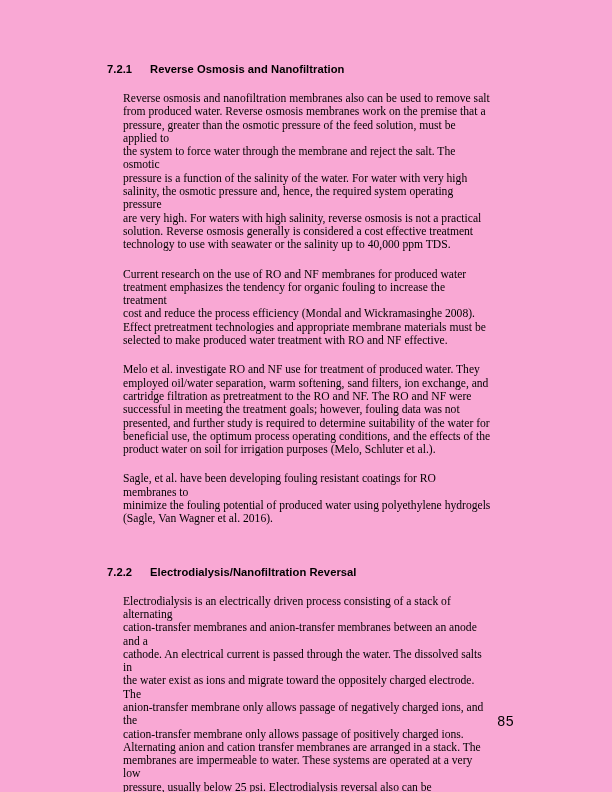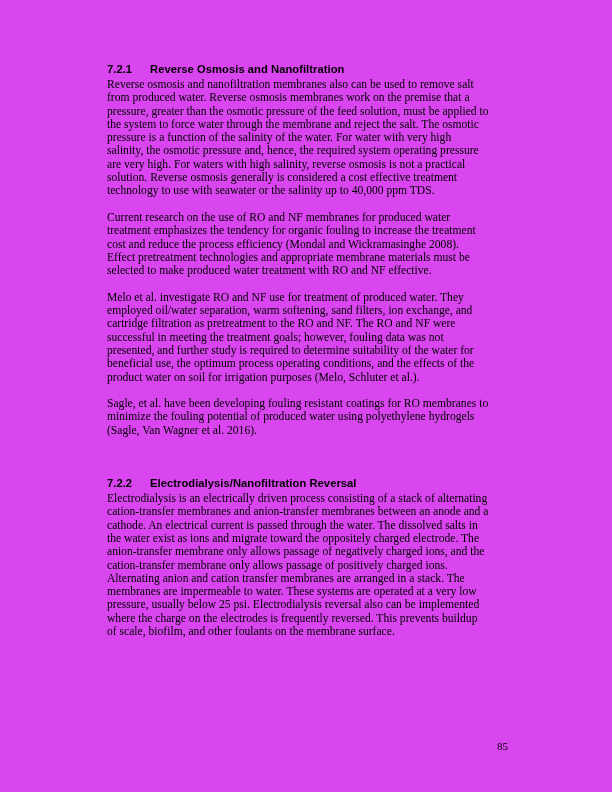--- a/index.html
+++ b/index.html
@@ -5,21 +5,21 @@
 <style>
   html, body {
     margin: 0;
     padding: 0;
     background: #ffffff;
   }
   .page {
     position: relative;
     width: 612px;
     height: 792px;
-    background: #d946ef;
+    background: #f9a8d4;
     overflow: hidden;
     box-sizing: border-box;
   }
   .content {
     position: absolute;
     left: 107px;
     top: 62px;
     width: 400px;
   }
   .section {
@@ -38,41 +38,41 @@
   }
   .heading .num {
     display: inline-block;
     width: 43px;
   }
   .para {
     font-family: "Liberation Serif", serif;
     font-size: 11.6px;
     line-height: 13.3px;
     color: #000000;
-    margin: 0;
+    margin: 16px;
     text-align: left;
     white-space: pre-line;
     -webkit-font-smoothing: none;
   }
   .para + .para {
     margin-top: 13.3px;
     font-family: Liberation Serif, serif;
   }
   .section + .section {
     margin-top: 26.5px;
   }
   .section-gap-large {
     margin-top: 39px !important;
   }
   .page-number {
     position: absolute;
     left: 497px;
-    top: 740px;
-    font-family: Liberation Serif, serif;
-    font-size: 11px;
+    top: 716px;
+    font-family: Liberation Mono, monospace;
+    font-size: 14px;
     line-height: 12px;
     color: #000000;
   }
 </style>
 </head>
 <body>
 
 <div class="page">
 
   <div class="content">

